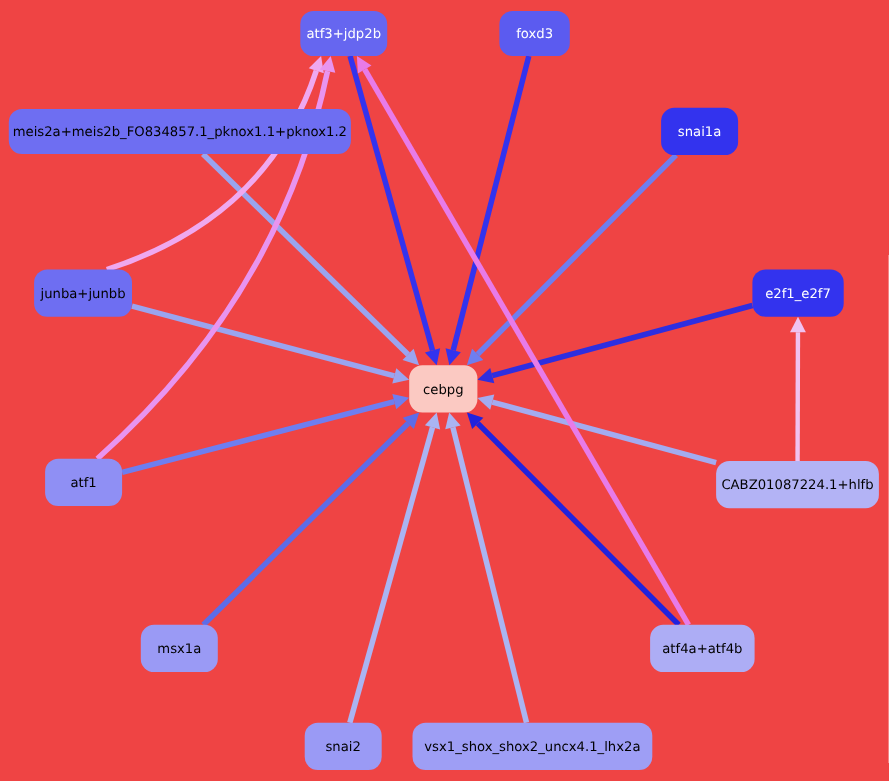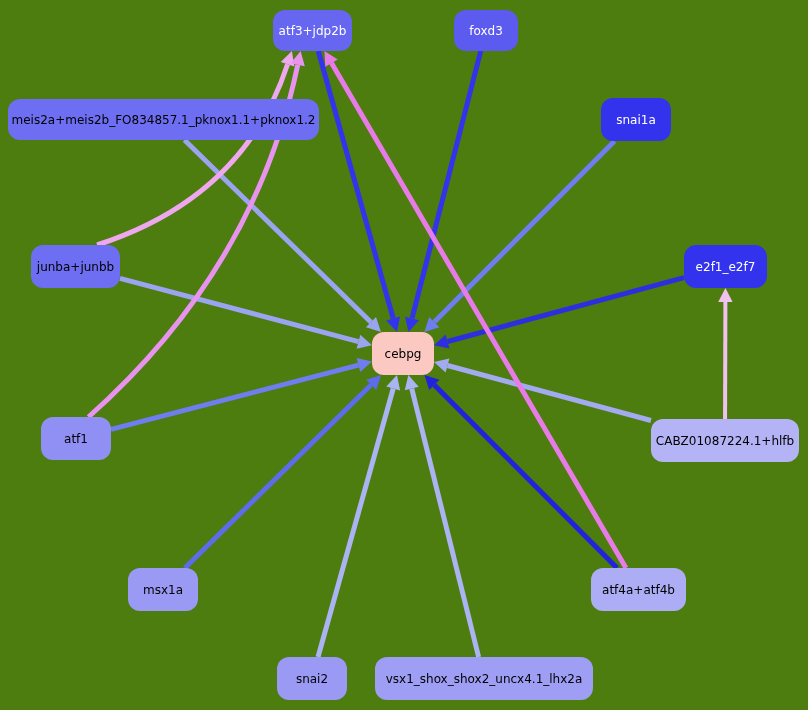--- a/index.html
+++ b/index.html
@@ -10,21 +10,21 @@
   body {
     width: 808px;
     height: 710px;
     overflow: hidden;
     font-family: "DejaVu Sans", "Liberation Sans", sans-serif;
   }
   #graph-root {
     position: relative;
     width: 808px;
     height: 710px;
-    background: #4d7c0f;
+    background: #ef4444;
   }
   svg#network {
     position: absolute;
     left: 0;
     top: 0;
     width: 808px;
     height: 710px;
     display: block;
   }
   .node-rect {

